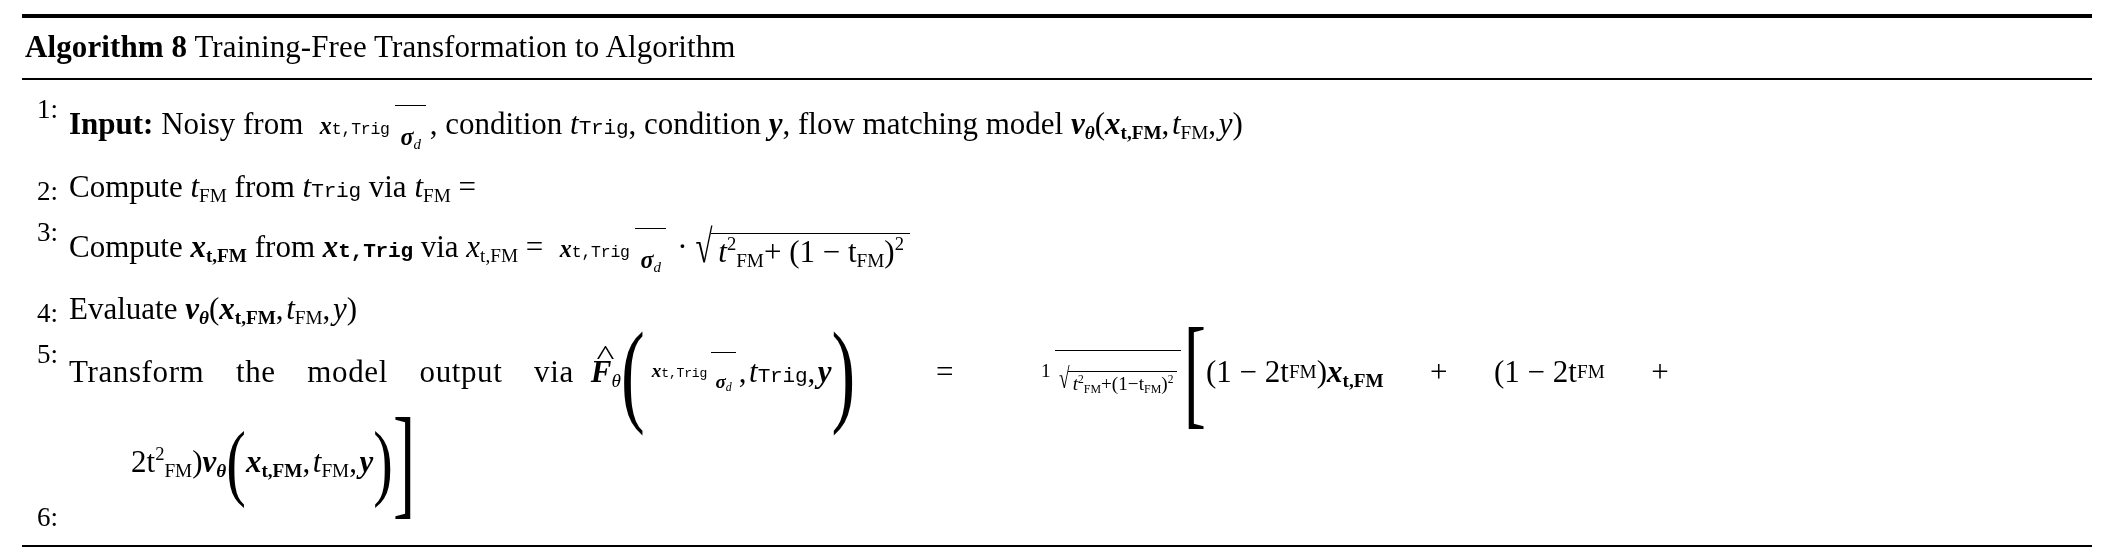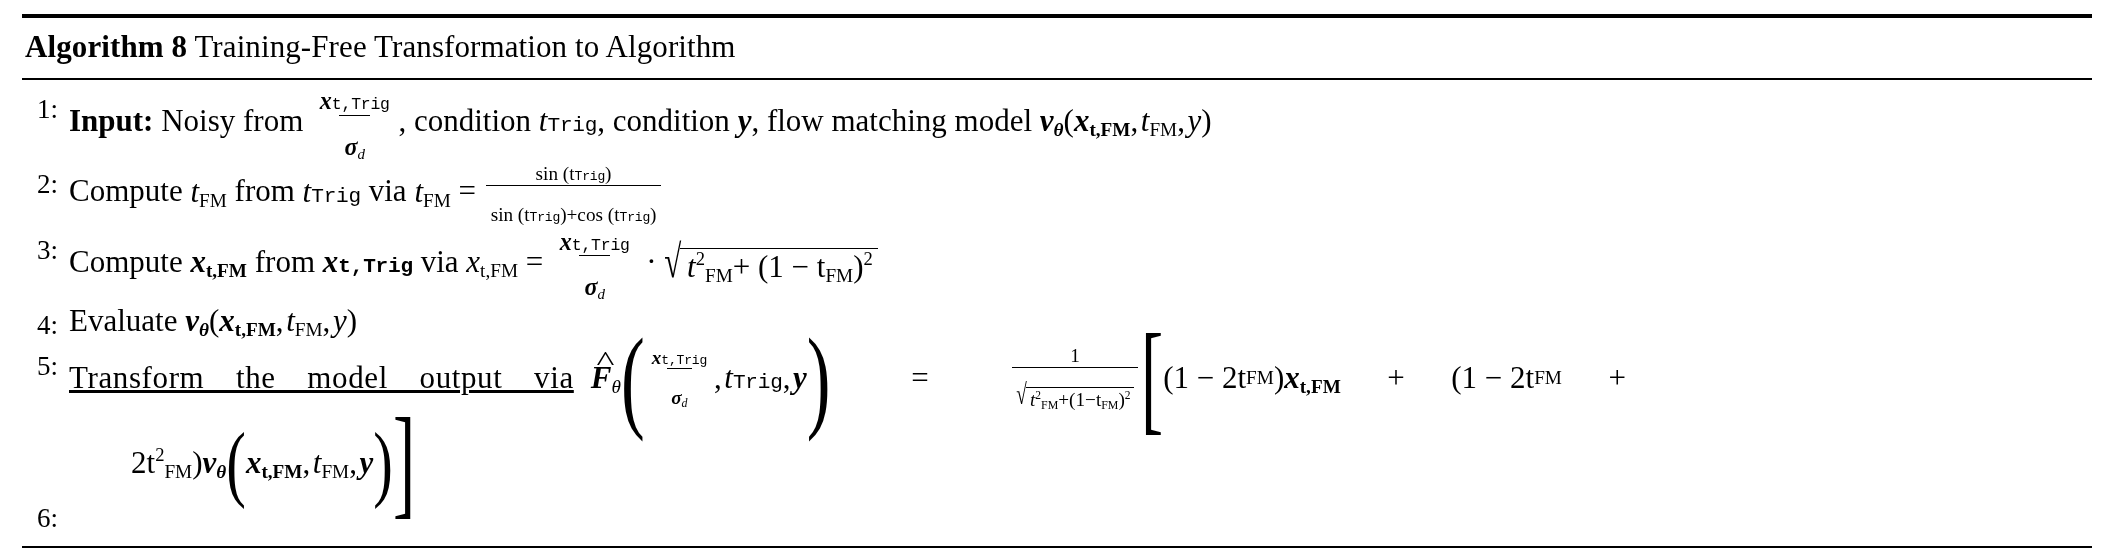--- a/index.html
+++ b/index.html
@@ -82,24 +82,24 @@
     line-height:0;
   }
   .row { display:inline-flex; align-items:center; vertical-align:middle; white-space:nowrap; }
   .sp-m { display:inline-block; width:.55em; }
   .sp-l { display:inline-block; width:1.5em; }
   .sp-xl{ display:inline-block; width:2.6em; }
 
   
   .frac {
     display:inline-flex;
-    flex-direction:column;
+    flex-direction:row;
     align-items:center;
     vertical-align:middle;
-    margin:0 .14em;
+    margin:16px .14em;
     line-height:1.02;
   }
   .frac .num { padding:0 .22em 1px .22em; }
   .frac .den { padding:19px .22em 0 .22em; border-top:1.6px solid #000; }
   .frac.sm { font-size:.78em; }
   .frac.xsm { font-size:.62em; }
 
   
   .sqrt { display:inline-flex; align-items:stretch; vertical-align:middle; white-space:nowrap; }
   .sqrt .sign {
@@ -132,21 +132,20 @@
     left:50%; top:-.52em;
     transform:translateX(-54%) scaleX(1.45);
     font-style:normal; font-weight:normal;
     font-size:.85em; line-height:1;
   }
 
   .line5-wrap { display:flex; align-items:center; }
   .line5-text {
     letter-spacing:.02em;
     word-spacing:.75em;
-    text-decoration:underline;
   }
   .cont-line { padding-left:62px; margin-top:26px; margin-bottom:4px; }
 </style>
 </head>
 <body>
 
 <div class="algorithm">
 
   <div class="rule-top"></div>
 
@@ -177,24 +176,20 @@
     <div class="step">
       <div class="step-num">2:</div>
       <div class="step-body">
         <span>Compute</span>
         <span class="m"><span>t</span><span class="sb up-sub sc">FM</span></span>
         <span>from</span>
         <span class="m"><span>t</span><span class="tt">Trig</span></span>
         <span>via</span>
         <span class="m"><span>t</span><span class="sb up-sub sc">FM</span></span>
         <span class="up">=</span>
-        <span class="frac xsm">
-            <span class="num"><span class="up">sin (t</span><span class="tt">Trig</span><span class="up">)</span></span>
-            <span class="den"><span class="up">sin (t</span><span class="tt">Trig</span><span class="up">)+cos (t</span><span class="tt">Trig</span><span class="up">)</span></span>
-          </span>
       </div>
     </div>
 
     <div class="step">
       <div class="step-num">3:</div>
       <div class="step-body">
         <span>Compute</span>
         <span class="mb"><span>x</span><span class="sb up-sub sc">t,FM</span></span>
         <span>from</span>
         <span class="mb"><span>x</span><span class="tt">t,Trig</span></span>

